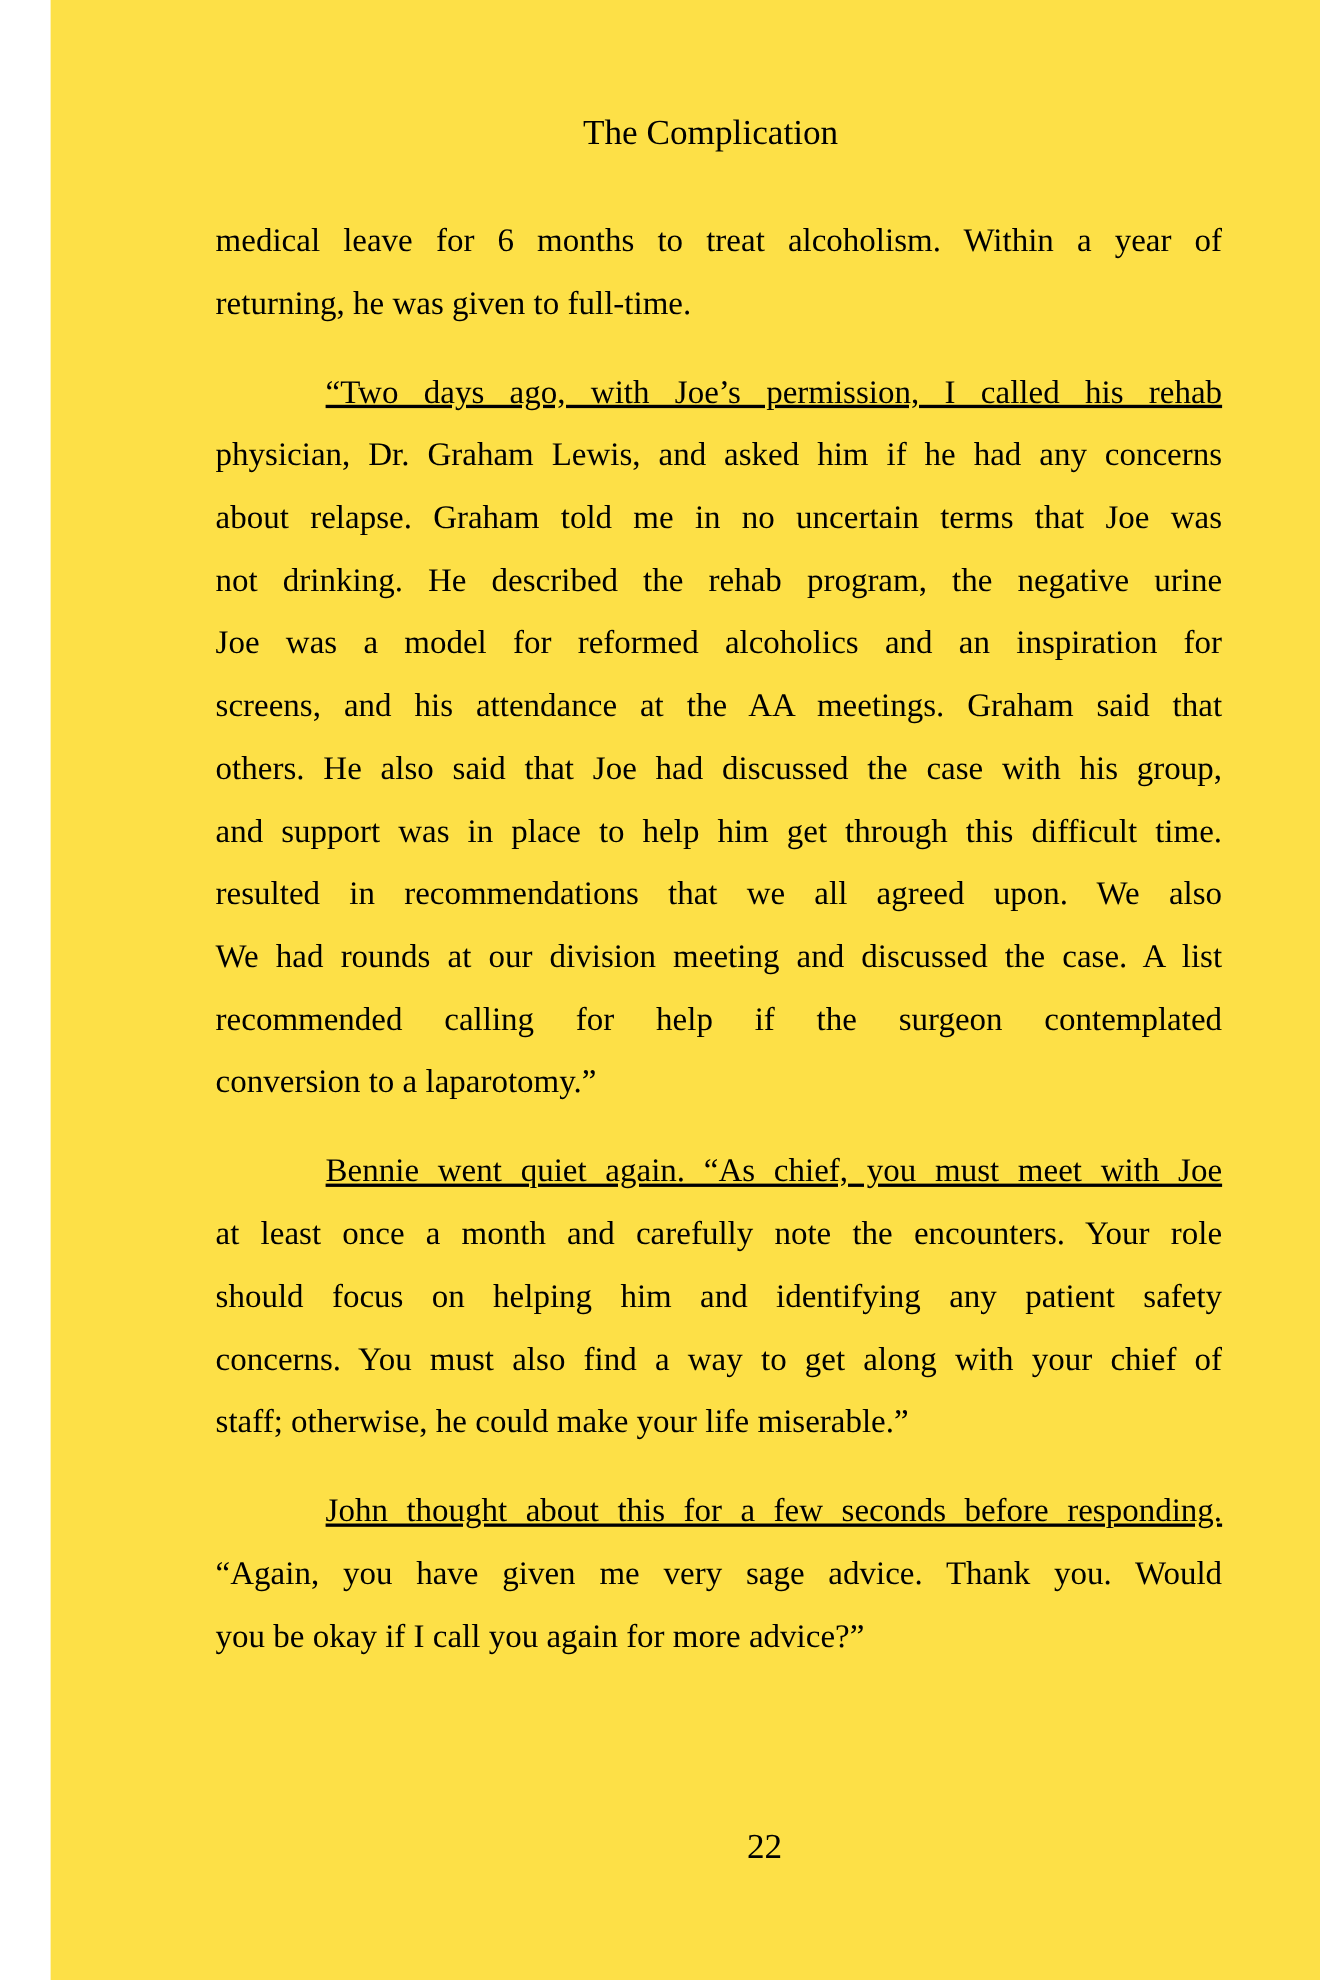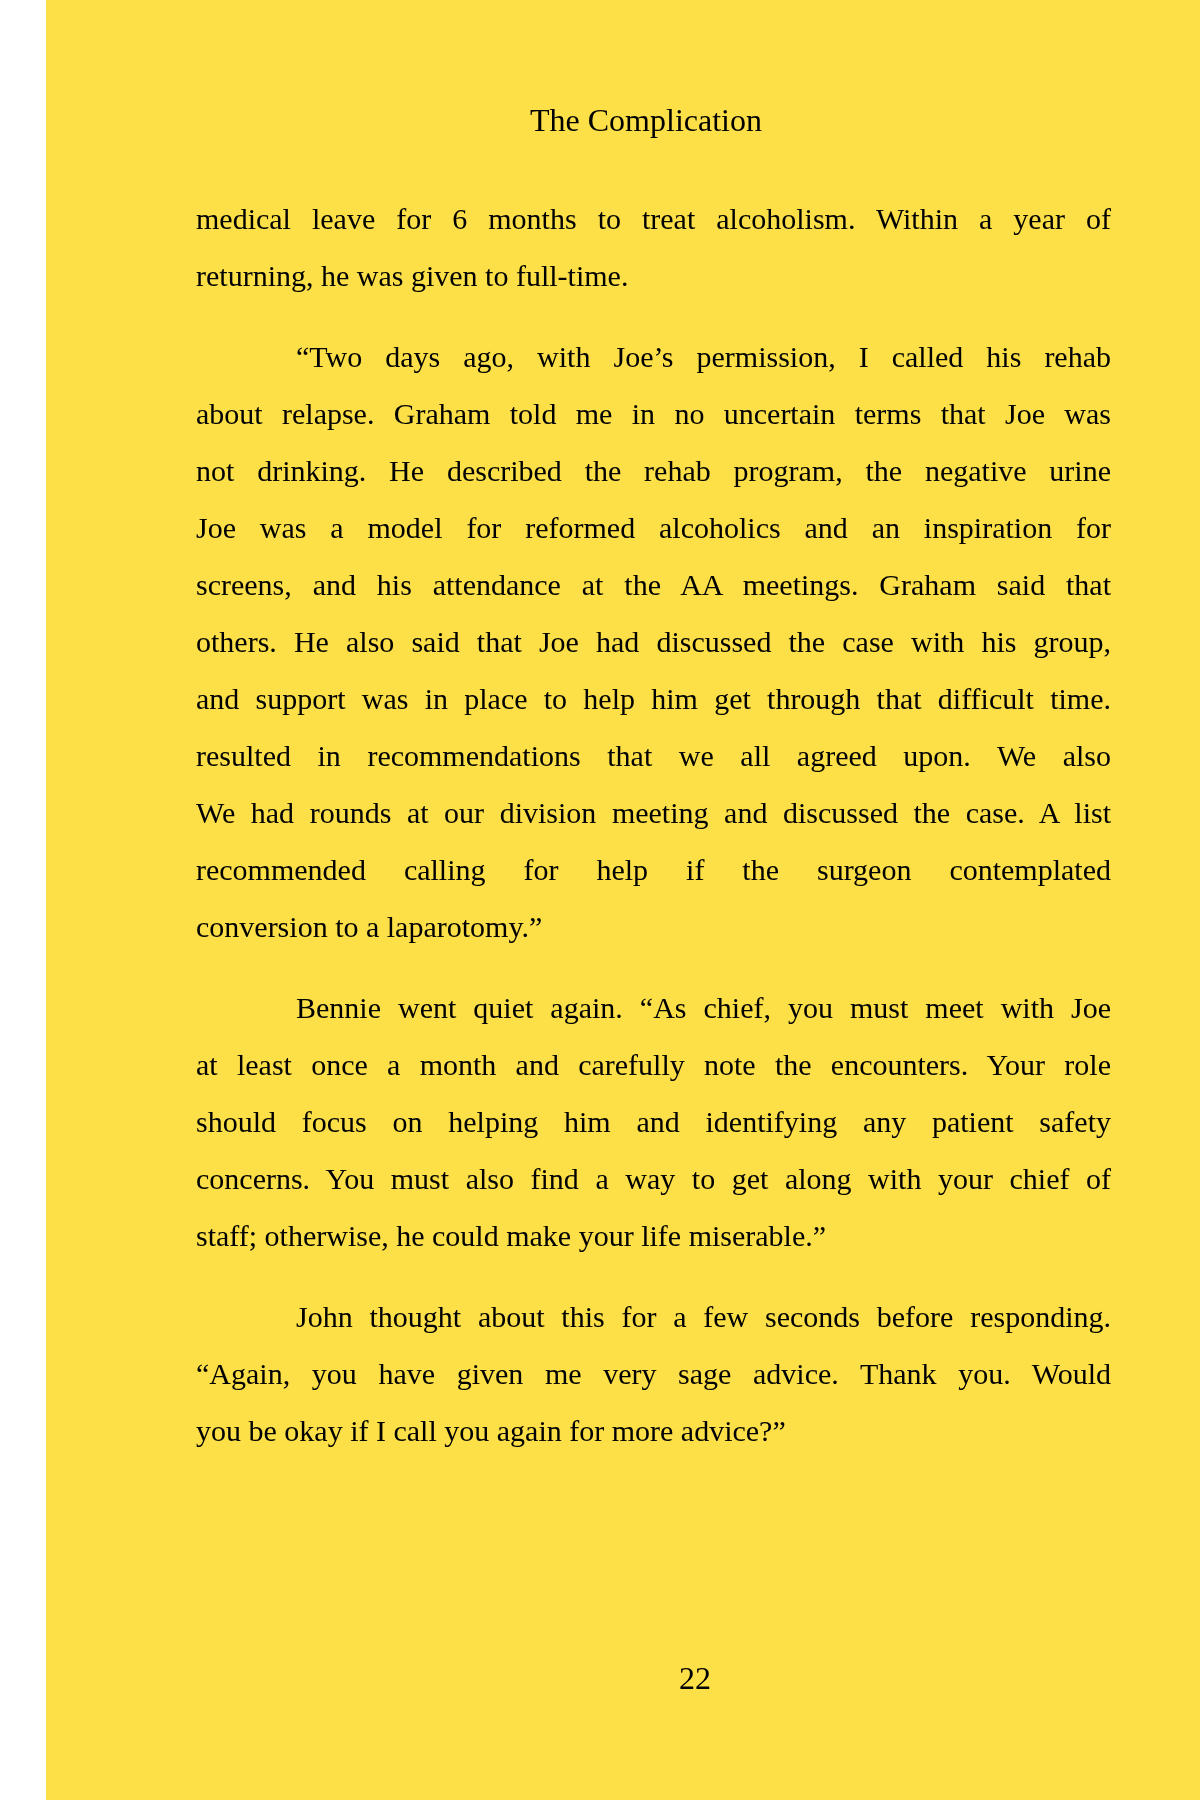--- a/index.html
+++ b/index.html
@@ -40,20 +40,21 @@
   .line {
     text-align: justify;
     text-align-last: justify;
     white-space: normal;
   }
   .line.lastline {
     text-align-last: left;
   }
   .line.indent {
     text-indent: 100px;
+    text-decoration: underline;
   }
   .page-number {
     position: absolute;
     top: 1656px;
     left: 0;
     width: 100%;
     box-sizing: border-box;
     padding-left: 98px; 
     text-align: center;
     font-size: 32px;
@@ -69,26 +70,27 @@
 
   <div class="body-block">
 
     <div class="para">
       <div class="line">medical leave for 6 months to treat alcoholism. Within a year of</div>
       <div class="line lastline">returning, he was given to full-time.</div>
     </div>
 
     <div class="para">
       <div class="line indent">“Two days ago, with Joe’s permission, I called his rehab</div>
+      <div class="line">physician, Dr. Graham Lewis, and asked him if he had any concerns</div>
       <div class="line">about relapse. Graham told me in no uncertain terms that Joe was</div>
       <div class="line">not drinking. He described the rehab program, the negative urine</div>
       <div class="line">Joe was a model for reformed alcoholics and an inspiration for</div>
       <div class="line">screens, and his attendance at the AA meetings. Graham said that</div>
       <div class="line">others. He also said that Joe had discussed the case with his group,</div>
-      <div class="line">and support was in place to help him get through that difficult time.</div>
+      <div class="line">and support was in place to help him get through this difficult time.</div>
       <div class="line">resulted in recommendations that we all agreed upon. We also</div>
       <div class="line">We had rounds at our division meeting and discussed the case. A list</div>
       <div class="line">recommended calling for help if the surgeon contemplated</div>
       <div class="line lastline">conversion to a laparotomy.”</div>
     </div>
 
     <div class="para">
       <div class="line indent">Bennie went quiet again. “As chief, you must meet with Joe</div>
       <div class="line">at least once a month and carefully note the encounters. Your role</div>
       <div class="line">should focus on helping him and identifying any patient safety</div>

